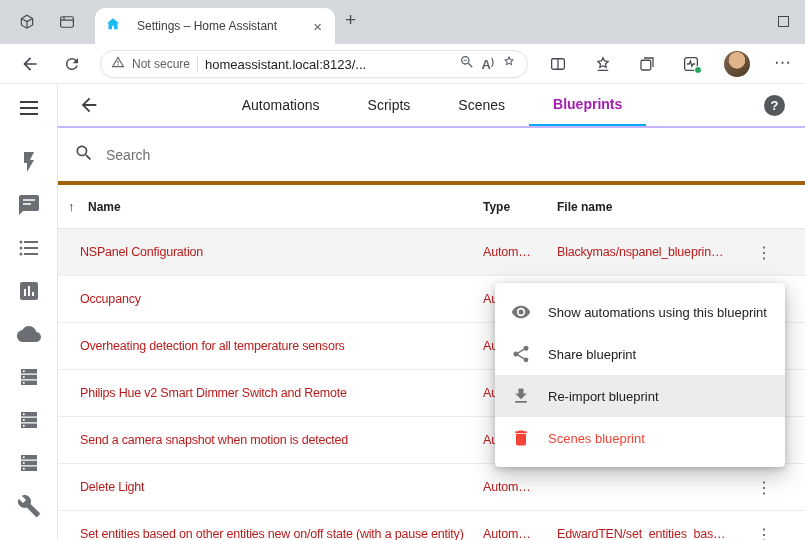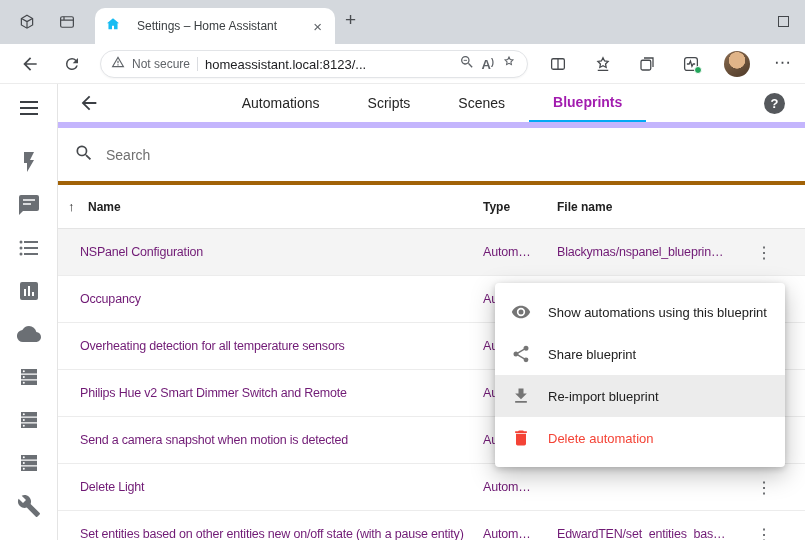--- a/index.html
+++ b/index.html
@@ -33,21 +33,21 @@
   .more { position:absolute; left:774px; top:8px; font-size:17px; color:#46494d; }
   .green-dot { position:absolute; width:8px; height:8px; border-radius:50%; background:#23a55a; border:1.5px solid #fff; }
 
   
   .sidebar { position:absolute; left:0; top:84px; width:58px; height:456px; background:#fff; border-right:1px solid #e4e4e4; }
   .sb-ico { position:absolute; left:17px; color:#6b6f74; }
   .sb-ico.dark { color:#3b3f44; }
 
   
   .app-header { position:absolute; left:58px; top:84px; width:747px; height:44px; background:#fff;
-                border-bottom:6px solid #c4b5fd; display:flex; align-items:center; }
+                border-bottom:2px solid #c4b5fd; display:flex; align-items:center; }
   .app-back { margin-left:20px; color:#3b3f44; display:flex; }
   .tabs { flex:1; display:flex; justify-content:center; height:100%; }
   .tab-item { display:flex; align-items:center; padding:0 24px; font-size:14px; color:#262626; height:100%; }
   .tab-item.active { color:#a21caf; font-weight:bold; border-bottom:2px solid #03a9f4; }
   .help-btn { margin-right:20px; width:21px; height:21px; border-radius:50%; background:#55585c; color:#fff;
               font-size:13px; font-weight:bold; display:flex; align-items:center; justify-content:center; }
 
   
   .search-row { position:absolute; left:58px; top:128px; width:747px; height:57px; border-bottom:4px solid #a16207;
                 display:flex; align-items:center; padding-left:16px; gap:12px; }
@@ -59,21 +59,21 @@
   .table-head { position:absolute; left:58px; top:185px; width:747px; height:44px; border-bottom:1px solid #e4e4e4; }
   .th { position:absolute; top:0; line-height:44px; font-size:12px; font-weight:bold; color:#212121; }
   .th-sort { left:10px; font-size:13px; }
   .th-name { left:30px; }
   .th-type { left:425px; }
   .th-file { left:499px; }
 
   .rows { position:absolute; left:58px; top:229px; width:747px; }
   .row { position:relative; height:47px; background:#fff; border-bottom:1px solid #ececec; }
   .row.selected { background:#f4f4f4; }
-  .cell { position:absolute; top:0; line-height:47px; font-size:12.5px; letter-spacing:-0.2px; color:#701a75;
+  .cell { position:absolute; top:0; line-height:47px; font-size:12.5px; letter-spacing:-0.2px; color:#b91c1c;
           white-space:nowrap; overflow:hidden; }
   .c-name { left:22px; width:400px; }
   .c-type { left:425px; width:66px; }
   .c-file { left:499px; width:200px; }
   .c-kebab { position:absolute; right:32px; top:0; line-height:47px; font-size:16px; color:#55585c; width:18px; text-align:center; }
 
   
   .menu { position:absolute; left:495px; top:283px; width:290px; background:#fff; border-radius:4px;
           box-shadow:0 8px 24px rgba(0,0,0,.26), 0 2px 6px rgba(0,0,0,.18); padding:8px 0; z-index:10; }
   .menu-item { height:42px; display:flex; align-items:center; gap:17px; padding:0 8px 0 16px;
@@ -342,17 +342,17 @@
     <div class="menu-item hover">
       <svg width="20" height="20" viewBox="0 0 24 24">
           <path fill="currentColor" d="M5 20h14v-2H5v2zM19 9h-4V3H9v6H5l7 7 7-7z"></path>
         </svg>
       <span>Re-import blueprint</span>
     </div>
     <div class="menu-item danger">
       <svg width="20" height="20" viewBox="0 0 24 24">
           <path fill="currentColor" d="M6 19c0 1.1.9 2 2 2h8a2 2 0 0 0 2-2V7H6v12zM19 4h-3.5l-1-1h-5l-1 1H5v2h14V4z"></path>
         </svg>
-      <span>Delete automation</span>
+      <span>Scenes blueprint</span>
     </div>
   </div>
 
 </div>
 
 </body></html>

